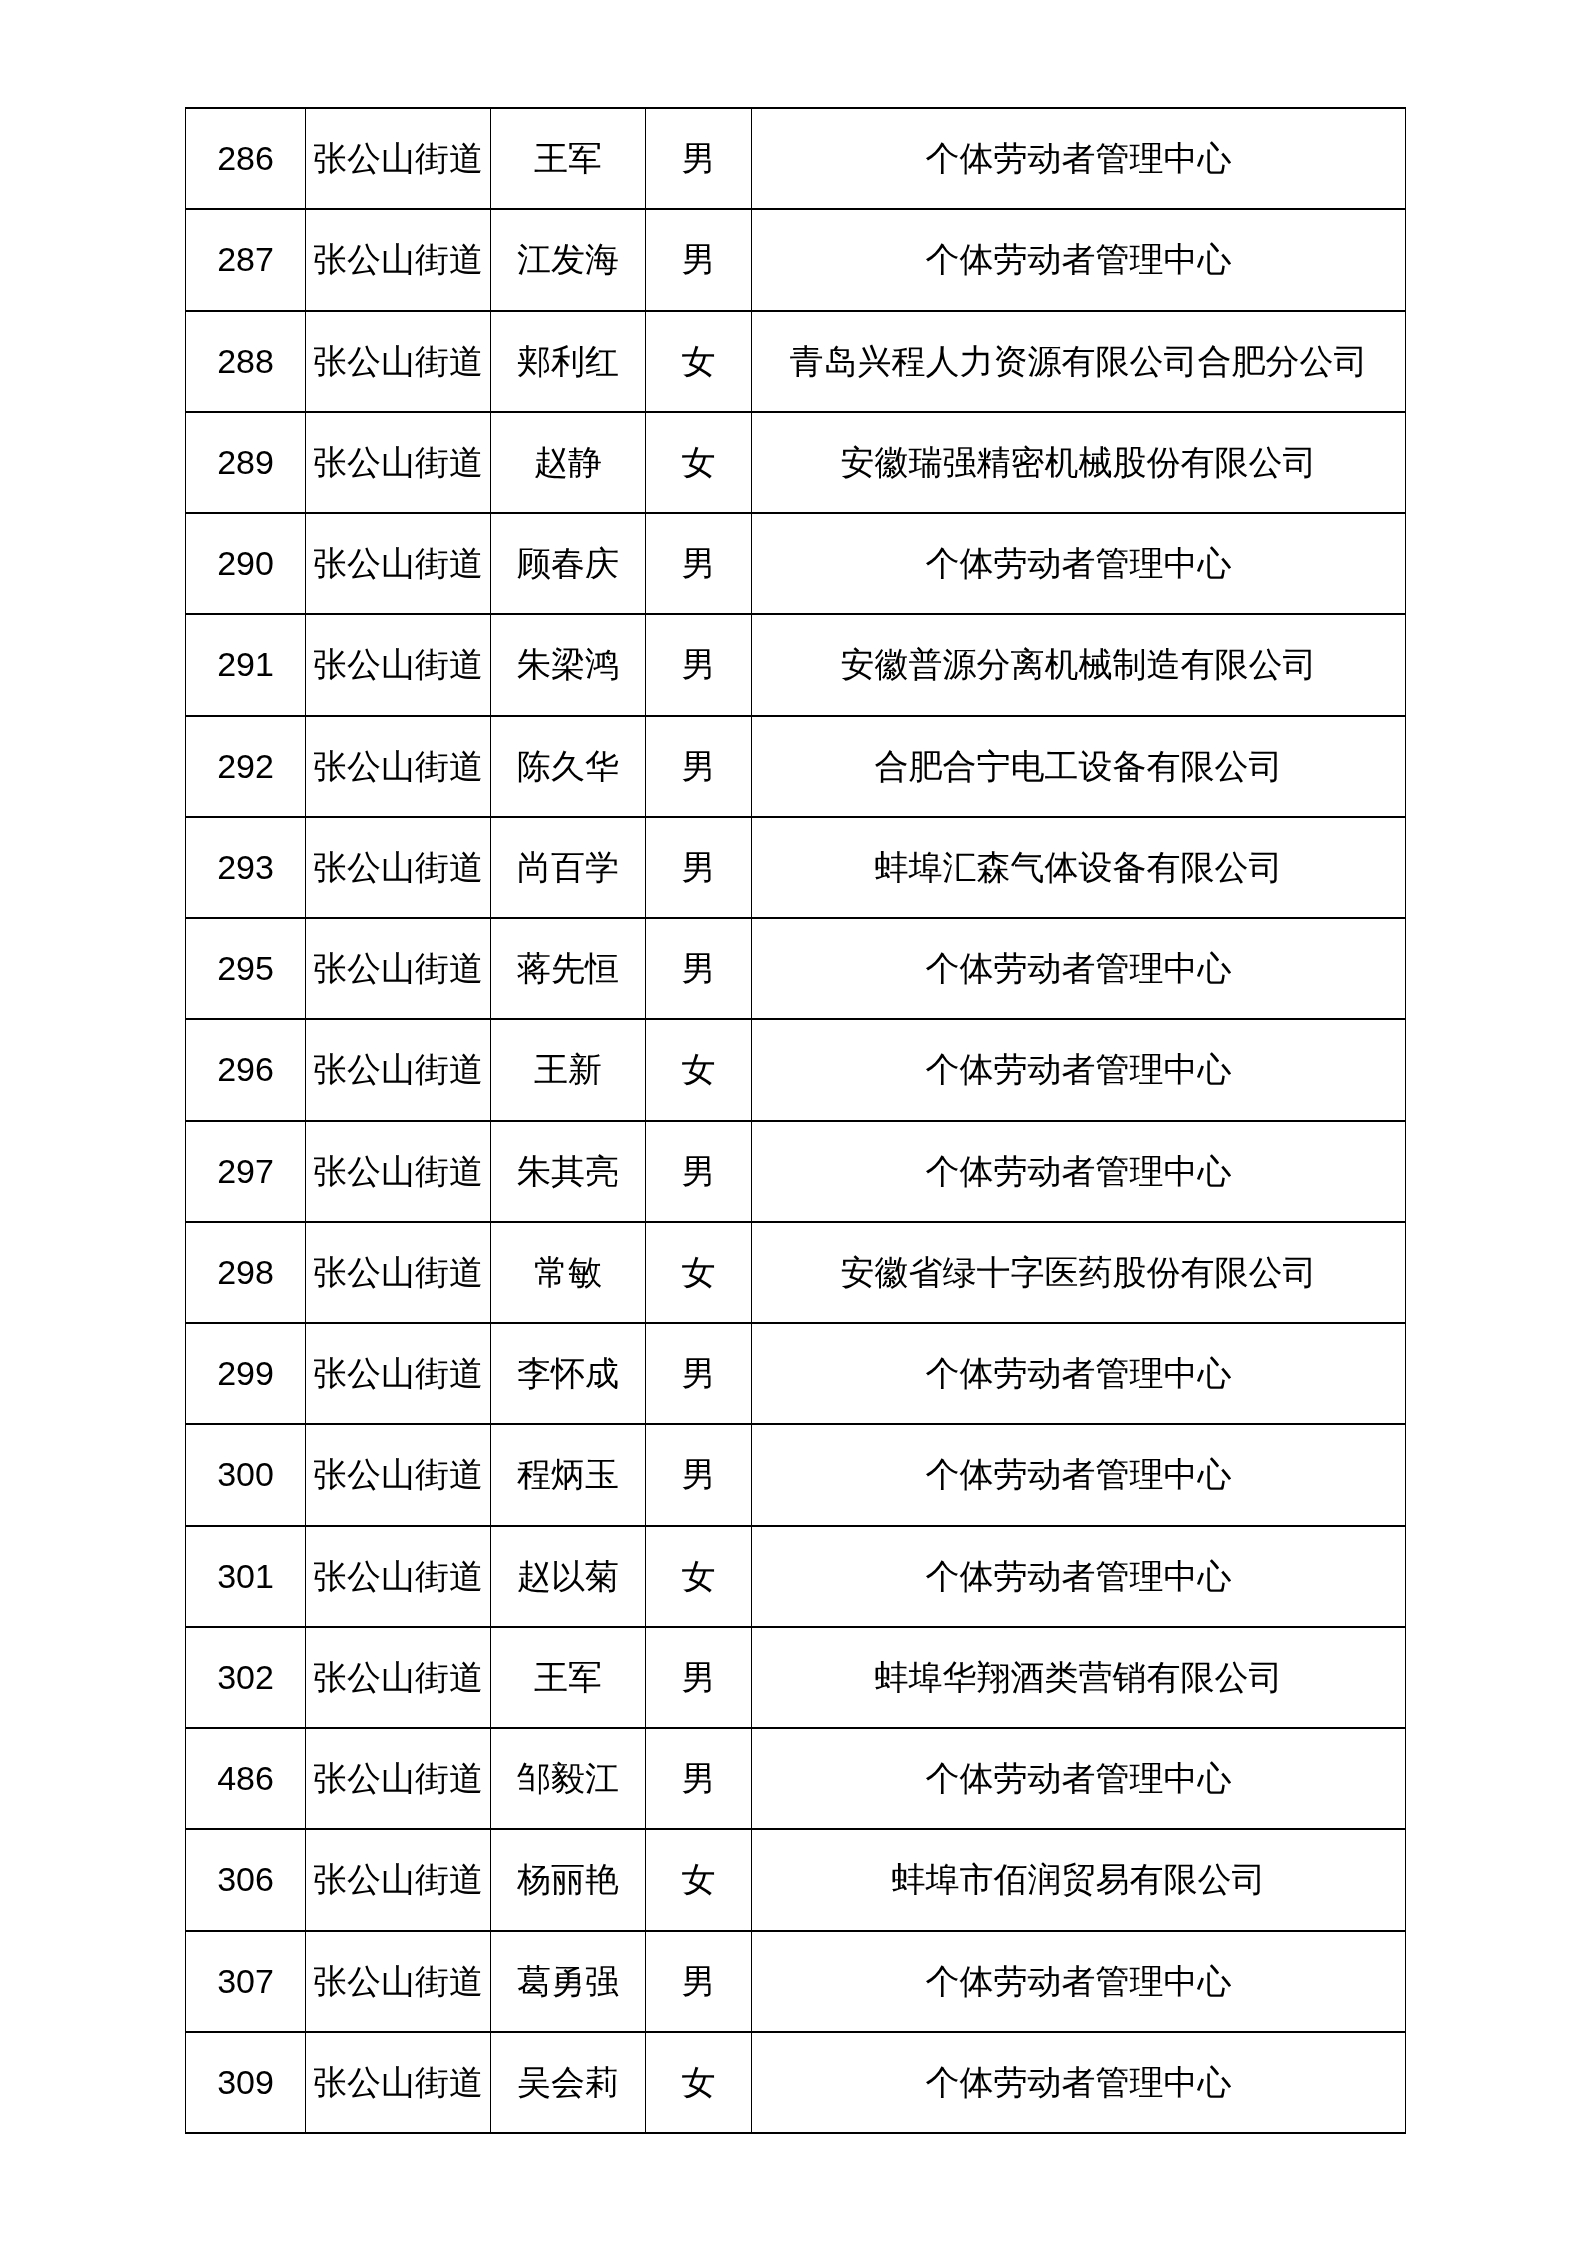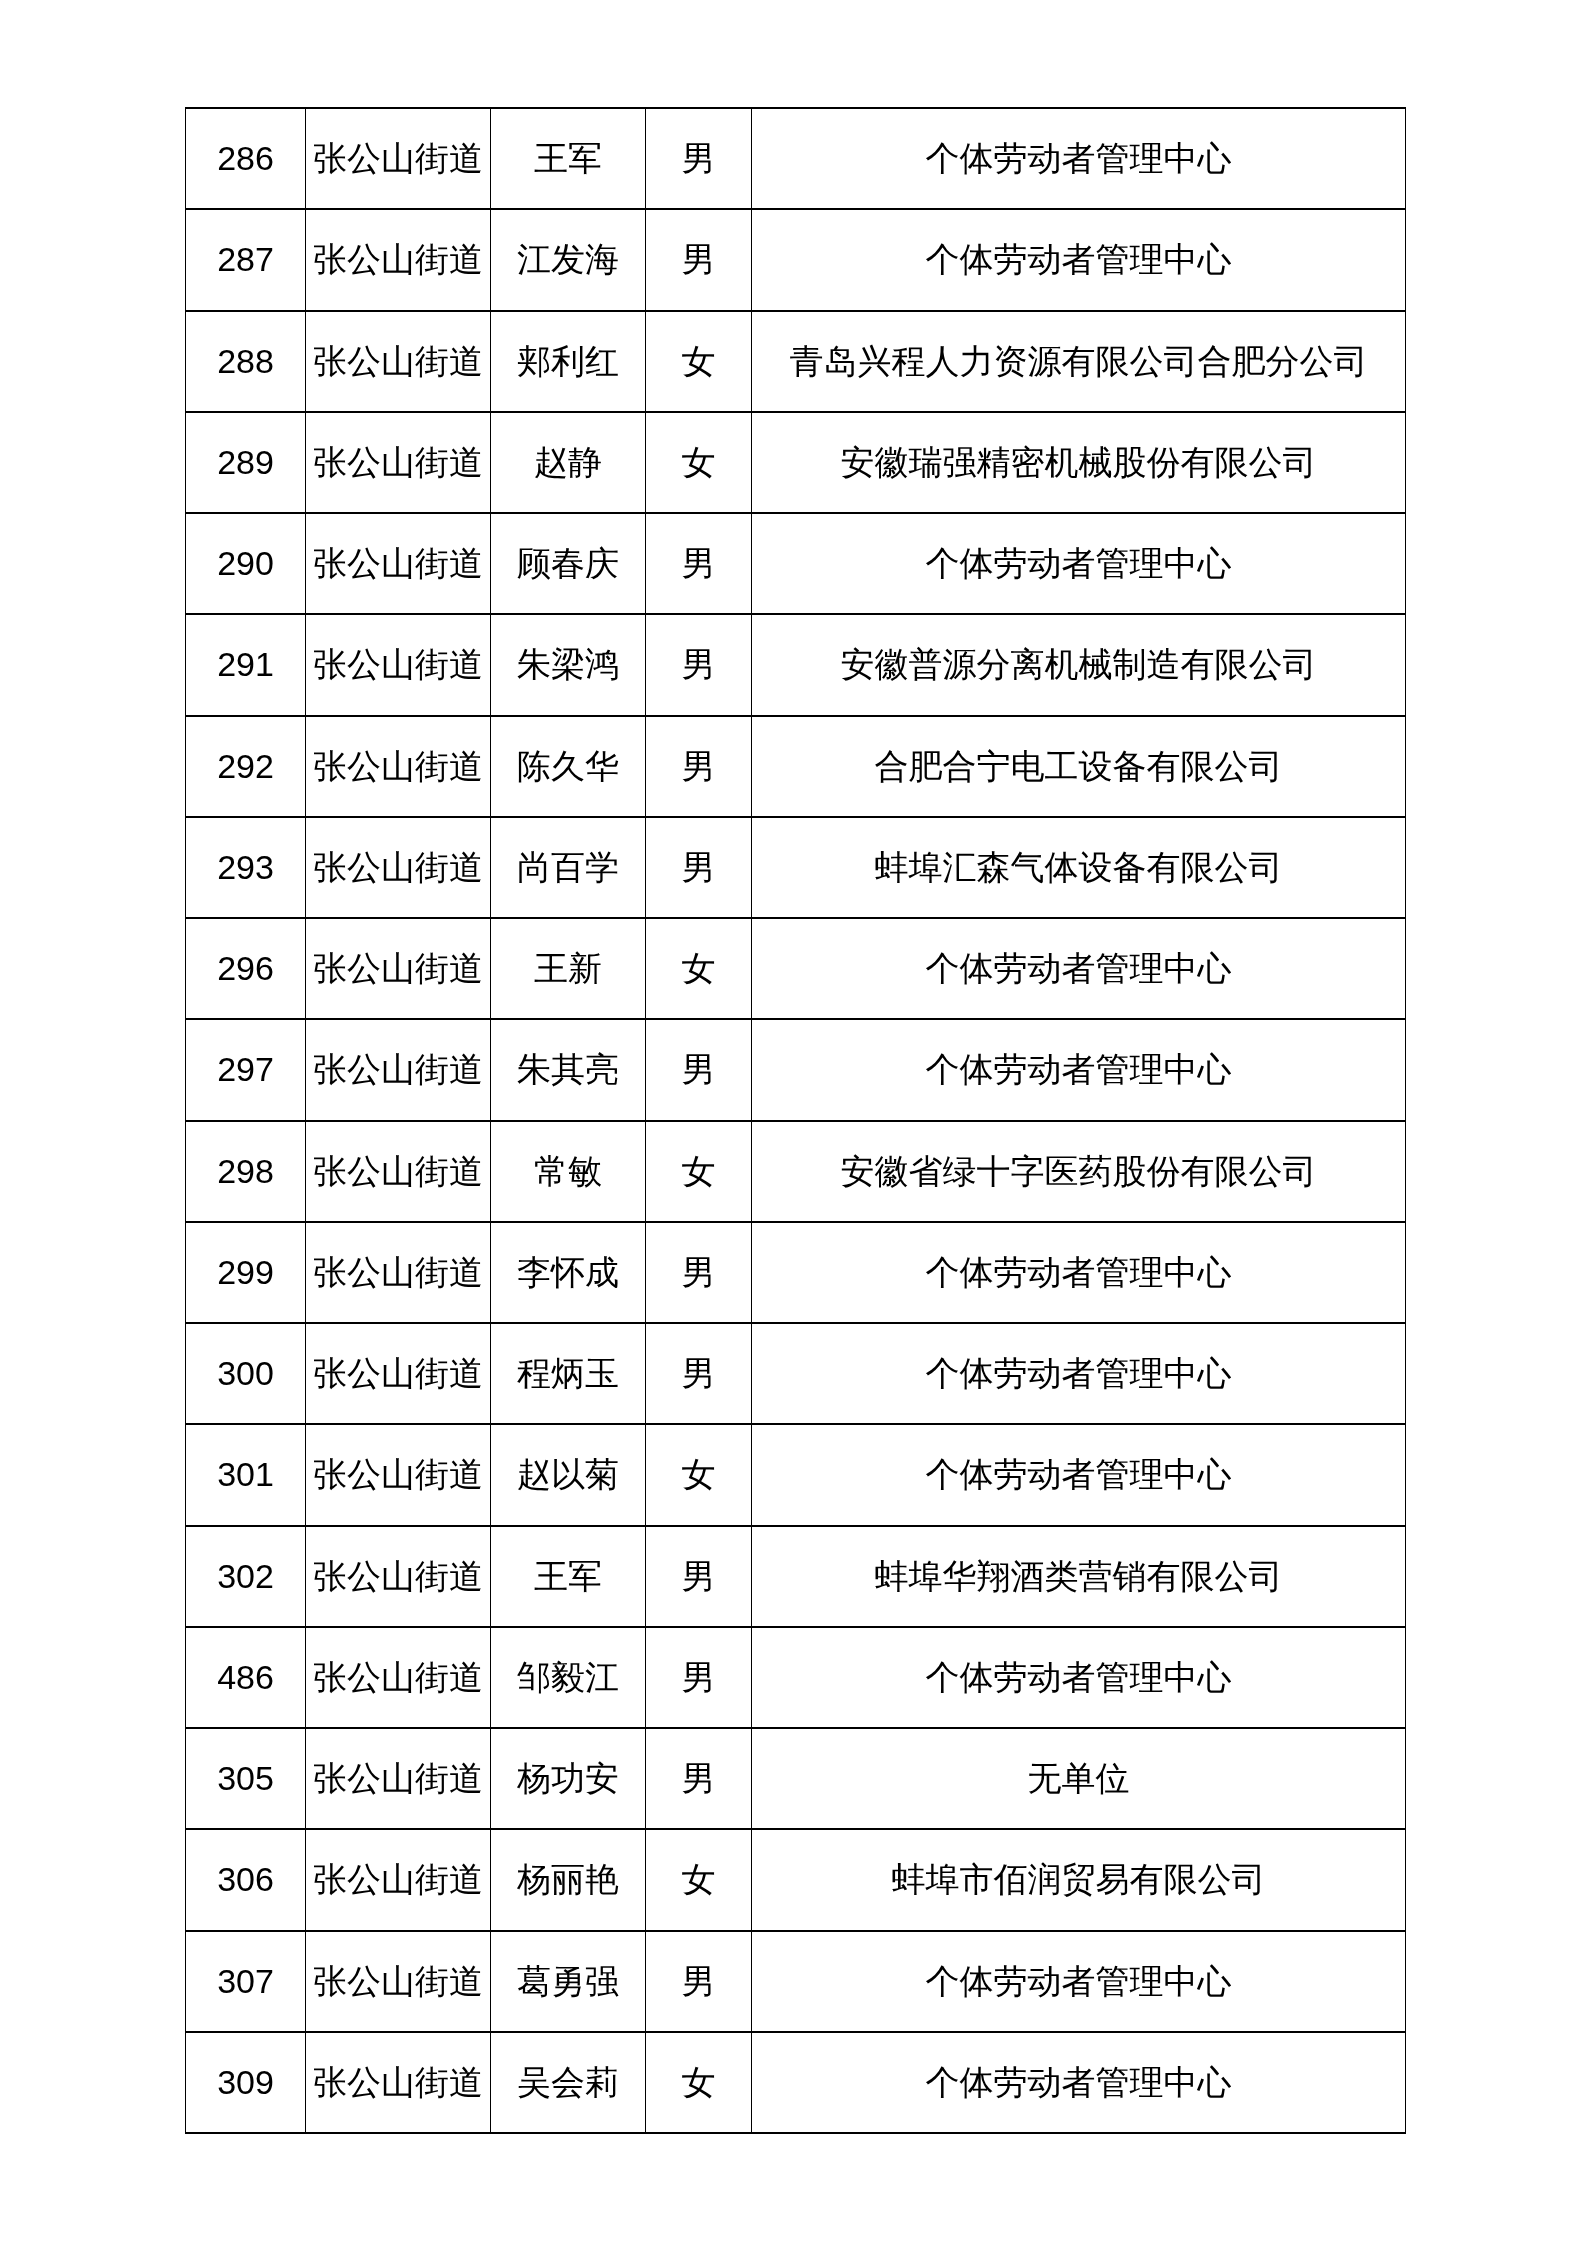--- a/index.html
+++ b/index.html
@@ -101,20 +101,27 @@
           <td>合肥合宁电工设备有限公司</td>
         </tr>
         <tr>
           <td>293</td>
           <td>张公山街道</td>
           <td>尚百学</td>
           <td>男</td>
           <td>蚌埠汇森气体设备有限公司</td>
         </tr>
         <tr>
+          <td>295</td>
+          <td>张公山街道</td>
+          <td>蒋先恒</td>
+          <td>男</td>
+          <td>个体劳动者管理中心</td>
+        </tr>
+        <tr>
           <td>296</td>
           <td>张公山街道</td>
           <td>王新</td>
           <td>女</td>
           <td>个体劳动者管理中心</td>
         </tr>
         <tr>
           <td>297</td>
           <td>张公山街道</td>
           <td>朱其亮</td>
@@ -157,27 +164,20 @@
           <td>蚌埠华翔酒类营销有限公司</td>
         </tr>
         <tr>
           <td>486</td>
           <td>张公山街道</td>
           <td>邹毅江</td>
           <td>男</td>
           <td>个体劳动者管理中心</td>
         </tr>
         <tr>
-          <td>305</td>
-          <td>张公山街道</td>
-          <td>杨功安</td>
-          <td>男</td>
-          <td>无单位</td>
-        </tr>
-        <tr>
           <td>306</td>
           <td>张公山街道</td>
           <td>杨丽艳</td>
           <td>女</td>
           <td>蚌埠市佰润贸易有限公司</td>
         </tr>
         <tr>
           <td>307</td>
           <td>张公山街道</td>
           <td>葛勇强</td>

